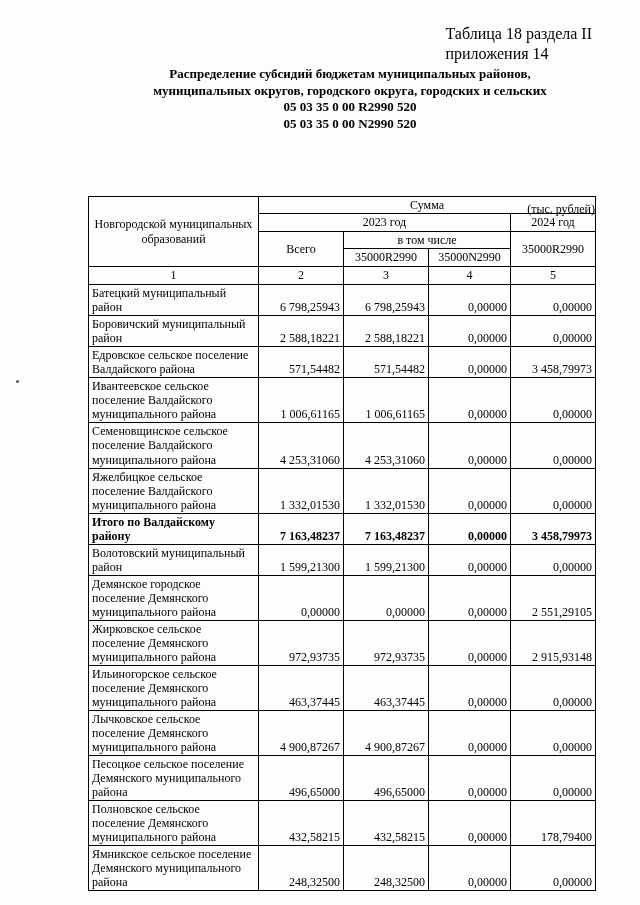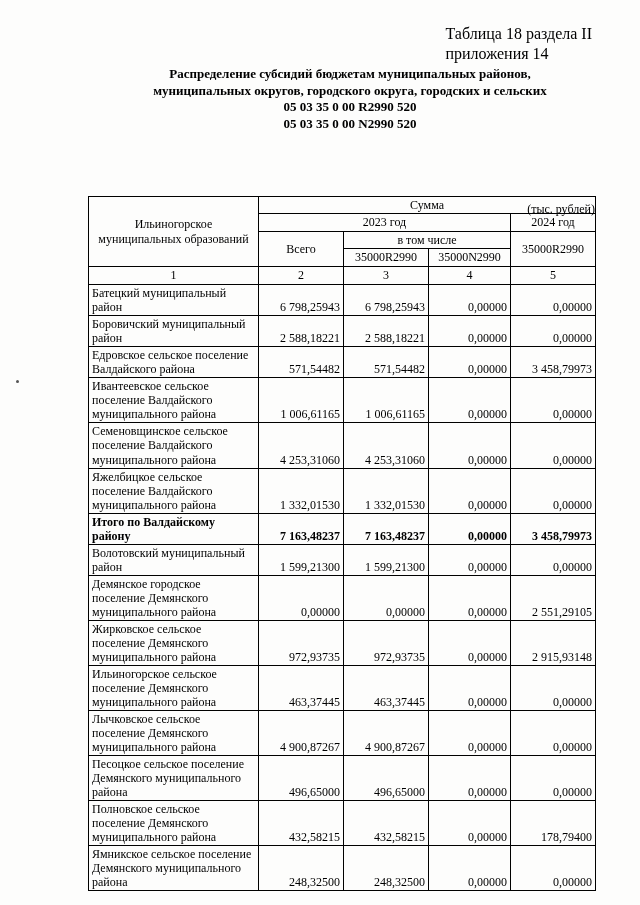--- a/index.html
+++ b/index.html
@@ -98,21 +98,21 @@
   <table class="main">
     <colgroup>
       <col class="c-name">
         <col class="c-2">
         <col class="c-3">
         <col class="c-4">
         <col class="c-5">
     </colgroup>
     <thead>
       <tr class="h-sum">
-        <th rowspan="4" class="name-head">Ильиногорское муниципальных образований</th>
+        <th rowspan="4" class="name-head">Новгородской муниципальных образований</th>
         <th colspan="4">Сумма</th>
       </tr>
       <tr class="h-year">
         <th colspan="3">2023 год</th>
         <th>2024 год</th>
       </tr>
       <tr class="h-vsego">
         <th rowspan="2">Всего</th>
         <th colspan="2">в том числе</th>
         <th rowspan="2">35000R2990</th>

